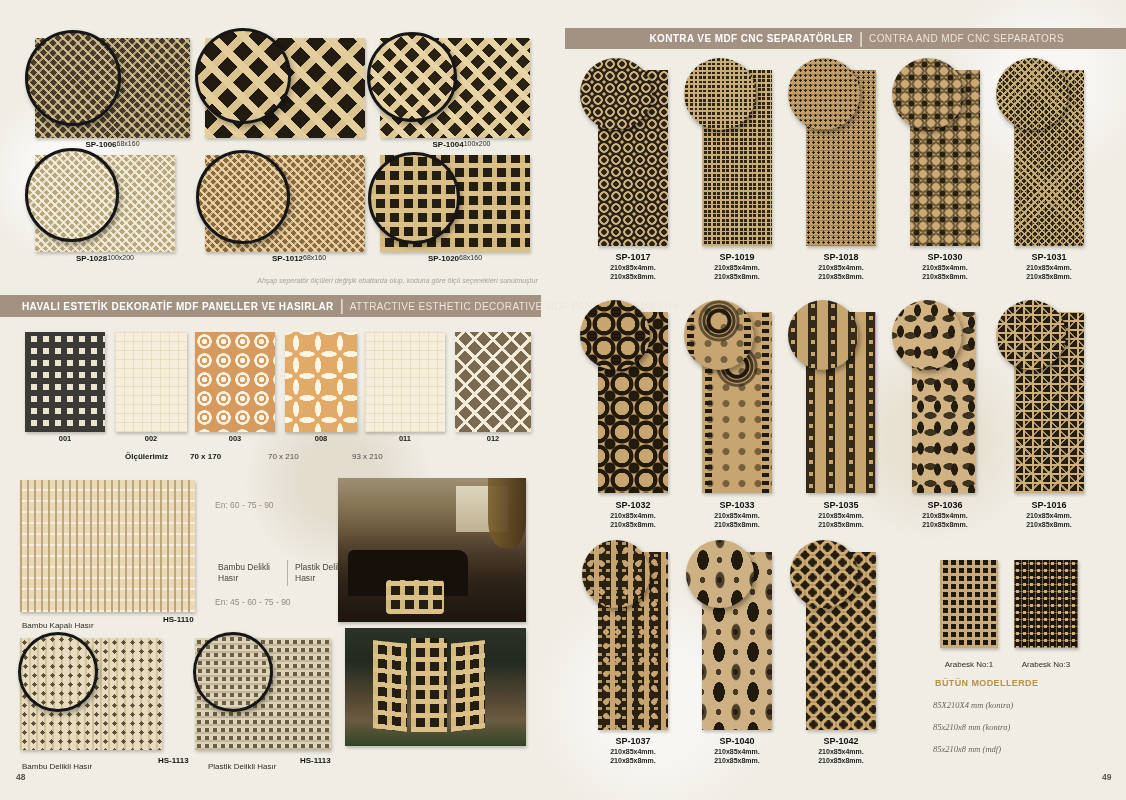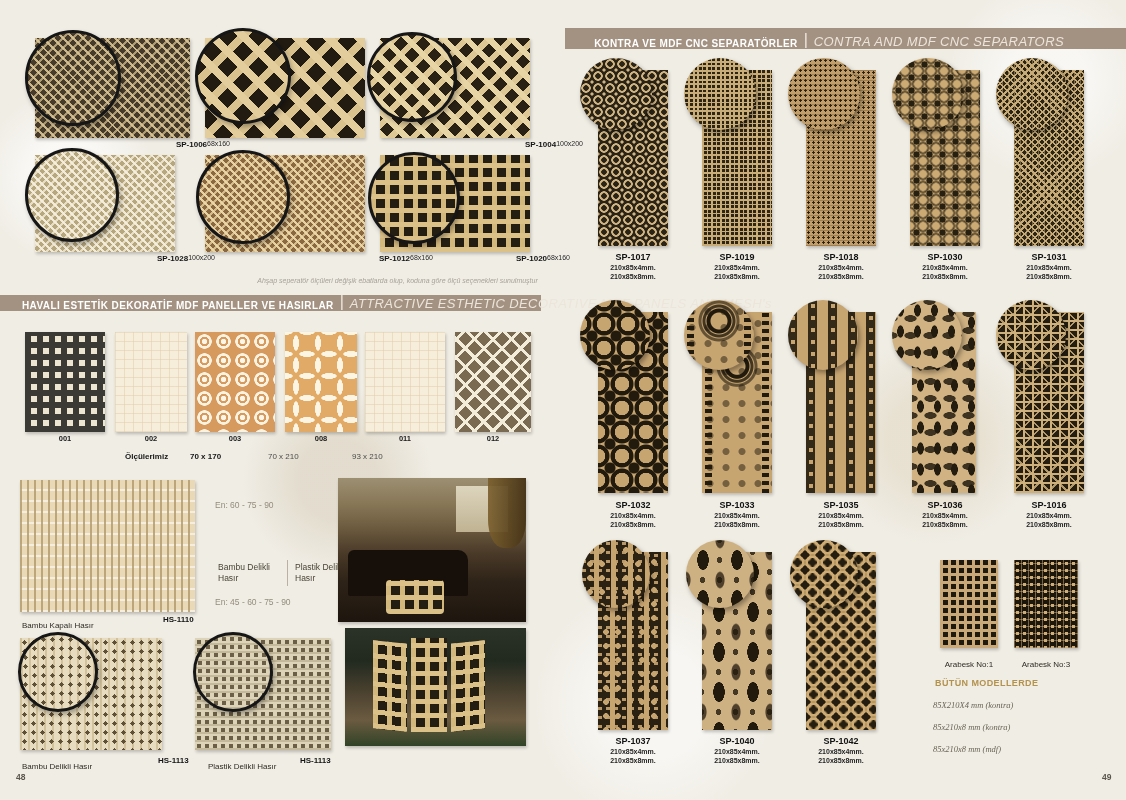--- a/index.html
+++ b/index.html
@@ -6,28 +6,28 @@
   #page{position:relative;width:1126px;height:800px;margin:0 auto;overflow:hidden;
     background-color:#f0ede5;
     background-image:
       radial-gradient(circle at 6% 22%, rgba(255,255,255,.65) 0 34px, transparent 86px),
       radial-gradient(circle at 93% 10%, rgba(255,255,255,.55) 0 40px, transparent 100px),
       radial-gradient(circle at 58% 88%, rgba(255,255,255,.5) 0 55px, transparent 120px),
       radial-gradient(circle at 30% 60%, rgba(226,219,204,.9) 0 40px, transparent 95px),
       radial-gradient(circle at 83% 55%, rgba(231,224,208,.9) 0 46px, transparent 104px);
   }
   .abs{position:absolute;}
-  .hdr-bar{background:#a39181;color:#fff;display:flex;align-items:flex-end;box-sizing:border-box;}
+  .hdr-bar{background:#a39181;color:#fff;display:flex;align-items:center;box-sizing:border-box;}
   .hdr-tr{font-weight:bold;font-size:10px;letter-spacing:.4px;white-space:nowrap;}
   .hdr-sep{margin:0 6px;color:#efe9e0;font-weight:normal;}
-  .hdr-en{font-style:italic;font-size:13px;color:#ece5db;letter-spacing:.4px;white-space:nowrap;}
+  .hdr-en{font-size:10px;color:#ece5db;letter-spacing:.4px;white-space:nowrap;}
   .img{position:absolute;box-shadow:1px 2px 3px rgba(0,0,0,.22);}
   .mag{position:absolute;border-radius:50%;border:3px solid #161616;box-shadow:2px 3px 5px rgba(0,0,0,.3);}
   .disc{position:absolute;border-radius:50%;box-shadow:2px 3px 5px rgba(0,0,0,.35);}
-  .llabel{position:absolute;display:flex;justify-content:flex-end;align-items:flex-start;margin-left:40px;}
+  .llabel{position:absolute;display:flex;justify-content:center;align-items:flex-start;}
   .lcode{font-weight:bold;font-size:8px;color:#141414;}
   .lsizes{text-align:right;font-size:7px;color:#2a2a2a;line-height:8.5px;}
   .note{font-style:italic;font-size:7px;color:#a8a298;text-align:center;}
   .tile-label{position:absolute;font-weight:bold;font-size:7.5px;color:#1a1a1a;text-align:center;}
   .sizes-b{font-weight:bold;color:#161616;font-size:8px;}
   .sizes-n{color:#4c4c4c;font-size:8px;}
   .gray-note{font-size:8.5px;color:#948d7d;}
   .mesh-col{font-size:8.5px;color:#4a4437;line-height:10.5px;}
   .cap-name{font-size:8px;color:#2e2b24;margin-top:6px;}
   .cap-code{font-weight:bold;font-size:8px;color:#141414;}
@@ -202,21 +202,21 @@
   </div>
   <div class="llabel" style="left:380px;top:254px;width:150px">
     <span class="lcode">SP-1020</span>
     <span class="lsizes">
         <div>68x160</div>
       </span>
   </div>
 
   <div class="abs note" style="left:255px;top:277px;width:285px">Ahşap seperatör ölçüleri değişik ebatlarda olup, koduna göre ölçü seçenekleri sunulmuştur</div>
 
-  <div class="abs hdr-bar" style="left:0;top:295px;width:541px;height:16px;padding-left:22px">
+  <div class="abs hdr-bar" style="left:0;top:295px;width:541px;height:22px;padding-left:22px">
     <span class="hdr-tr">HAVALI ESTETİK DEKORATİF MDF PANELLER VE HASIRLAR</span>
     <span class="hdr-sep">|</span>
     <span class="hdr-en">ATTRACTIVE ESTHETIC DECORATIVE MDF PANELS AND MESH's</span>
   </div>
 
   <div class="img pD" style="left:25px;top:332px;width:80px;height:100px"></div>
   <div class="img pE" style="left:115px;top:332px;width:72px;height:100px"></div>
   <div class="img pF" style="left:195px;top:332px;width:80px;height:100px"></div>
   <div class="img pG" style="left:285px;top:332px;width:72px;height:100px"></div>
   <div class="img pE" style="left:365px;top:332px;width:80px;height:100px"></div>

